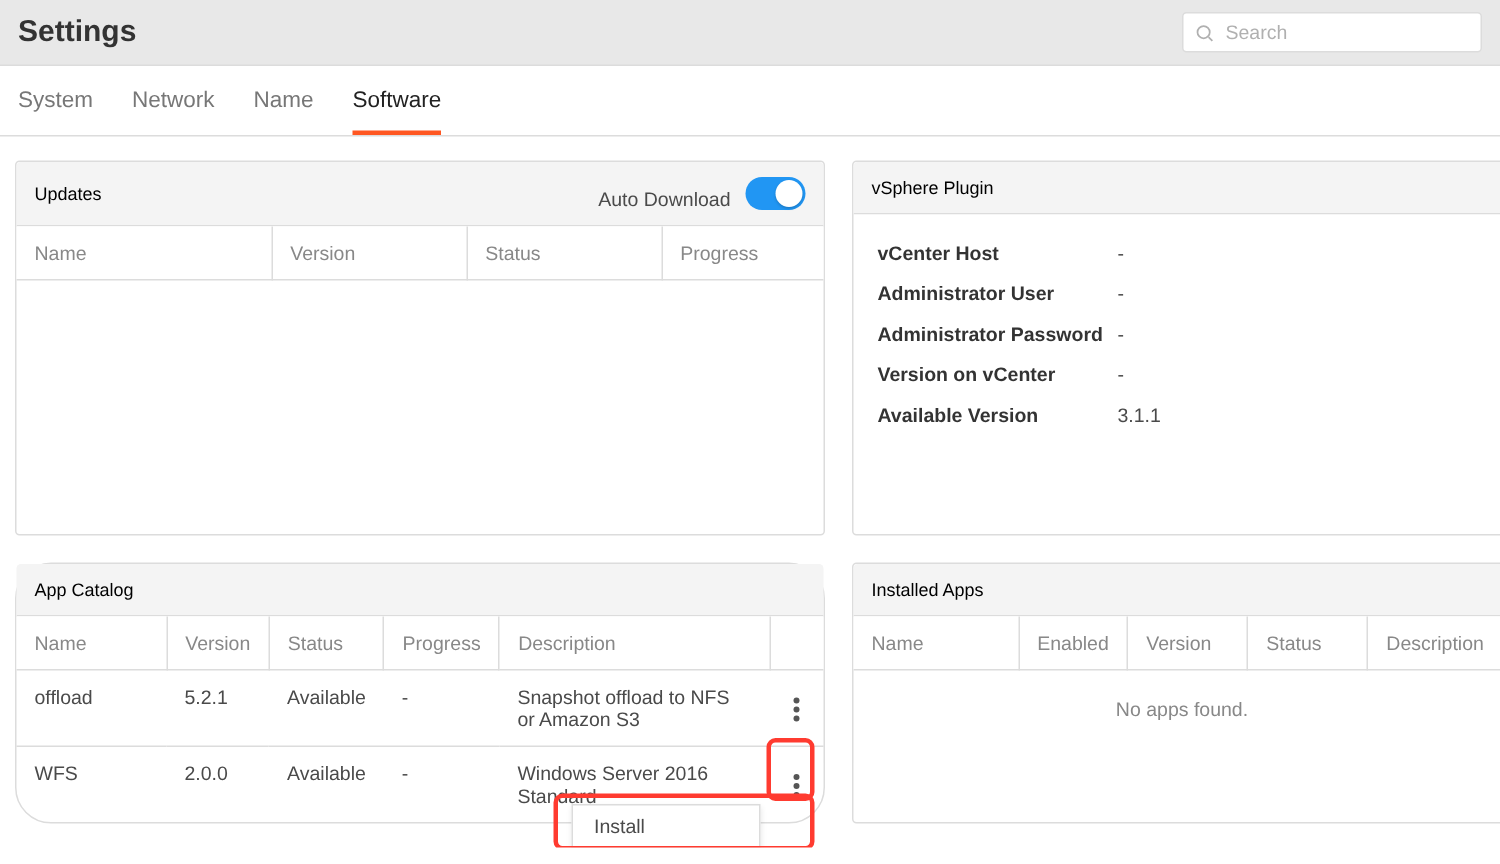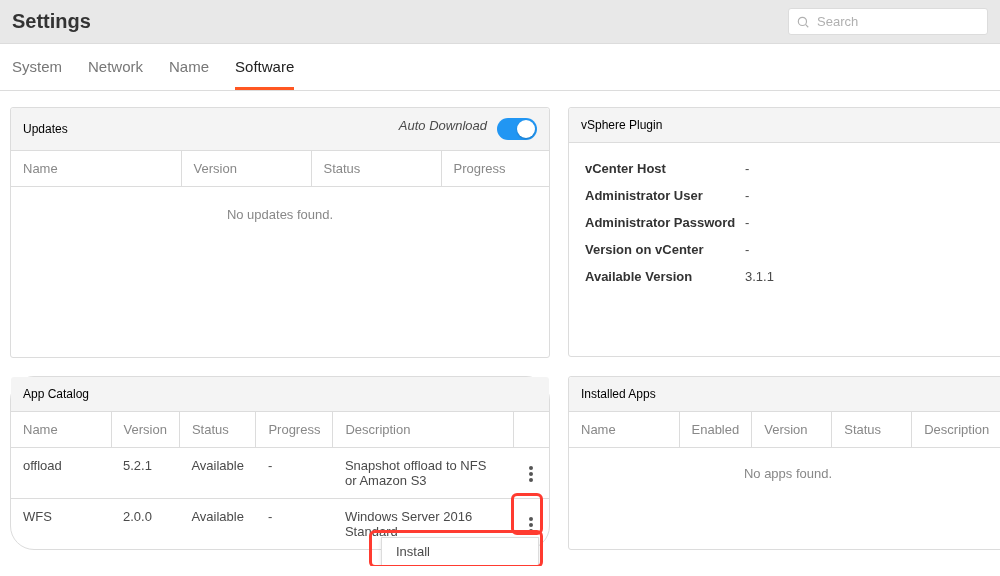--- a/index.html
+++ b/index.html
@@ -90,25 +90,24 @@
     border-bottom: 1px solid var(--border);
     border-radius: 3px 3px 0 0;
   }
   .panel-title {
     font-size: 12px;
     font-weight: 500;
     color: #000000;
   }
   .auto-dl {
     display: flex;
-    align-items: flex-start;
+    align-items: flex-end;
     gap: 10px;
     font-size: 13px;
     color: var(--text);
-    font-style: italic;
   }
   .toggle {
     width: 40px; height: 22px;
     background: var(--toggle-on);
     border-radius: 11px;
     position: relative;
     cursor: pointer;
   }
   .toggle::after {
     content: "";
@@ -224,21 +223,20 @@
     <table class="tbl">
       <thead>
         <tr>
           <th style="width:170px">Name</th>
           <th style="width:130px">Version</th>
           <th style="width:130px">Status</th>
           <th>Progress</th>
         </tr>
       </thead>
     </table>
-    <div class="empty-msg">No updates found.</div>
   </div>
 
   <div class="panel" style="height:250px">
     <div class="panel-header">
       <div class="panel-title">vSphere Plugin</div>
     </div>
     <div class="kv-body">
       <div class="kv-row">
         <div class="k">vCenter Host</div>
         <div class="v">-</div>
@@ -298,21 +296,21 @@
           <td style="position:relative; overflow:visible;">
             <span>Windows Server 2016 Standard</span>
           </td>
           <td style="position:relative; overflow:visible;">
             <div class="row-wrap">
               <div class="dots">
                   <span></span>
                   <span></span>
                   <span></span>
                 </div>
-              <div class="install-popover" style="left:-144px; width:158px;">Install</div>
+              <div class="install-popover" style="left:-144px; width:126px;">Install</div>
             </div>
           </td>
         </tr>
       </tbody>
     </table>
 
     <div class="red-box" style="left:500px; top:116px; width:32px; height:42px;"></div>
     <div class="red-box" style="left:358px; top:153px; width:174px; height:38px;"></div>
   </div>
 

